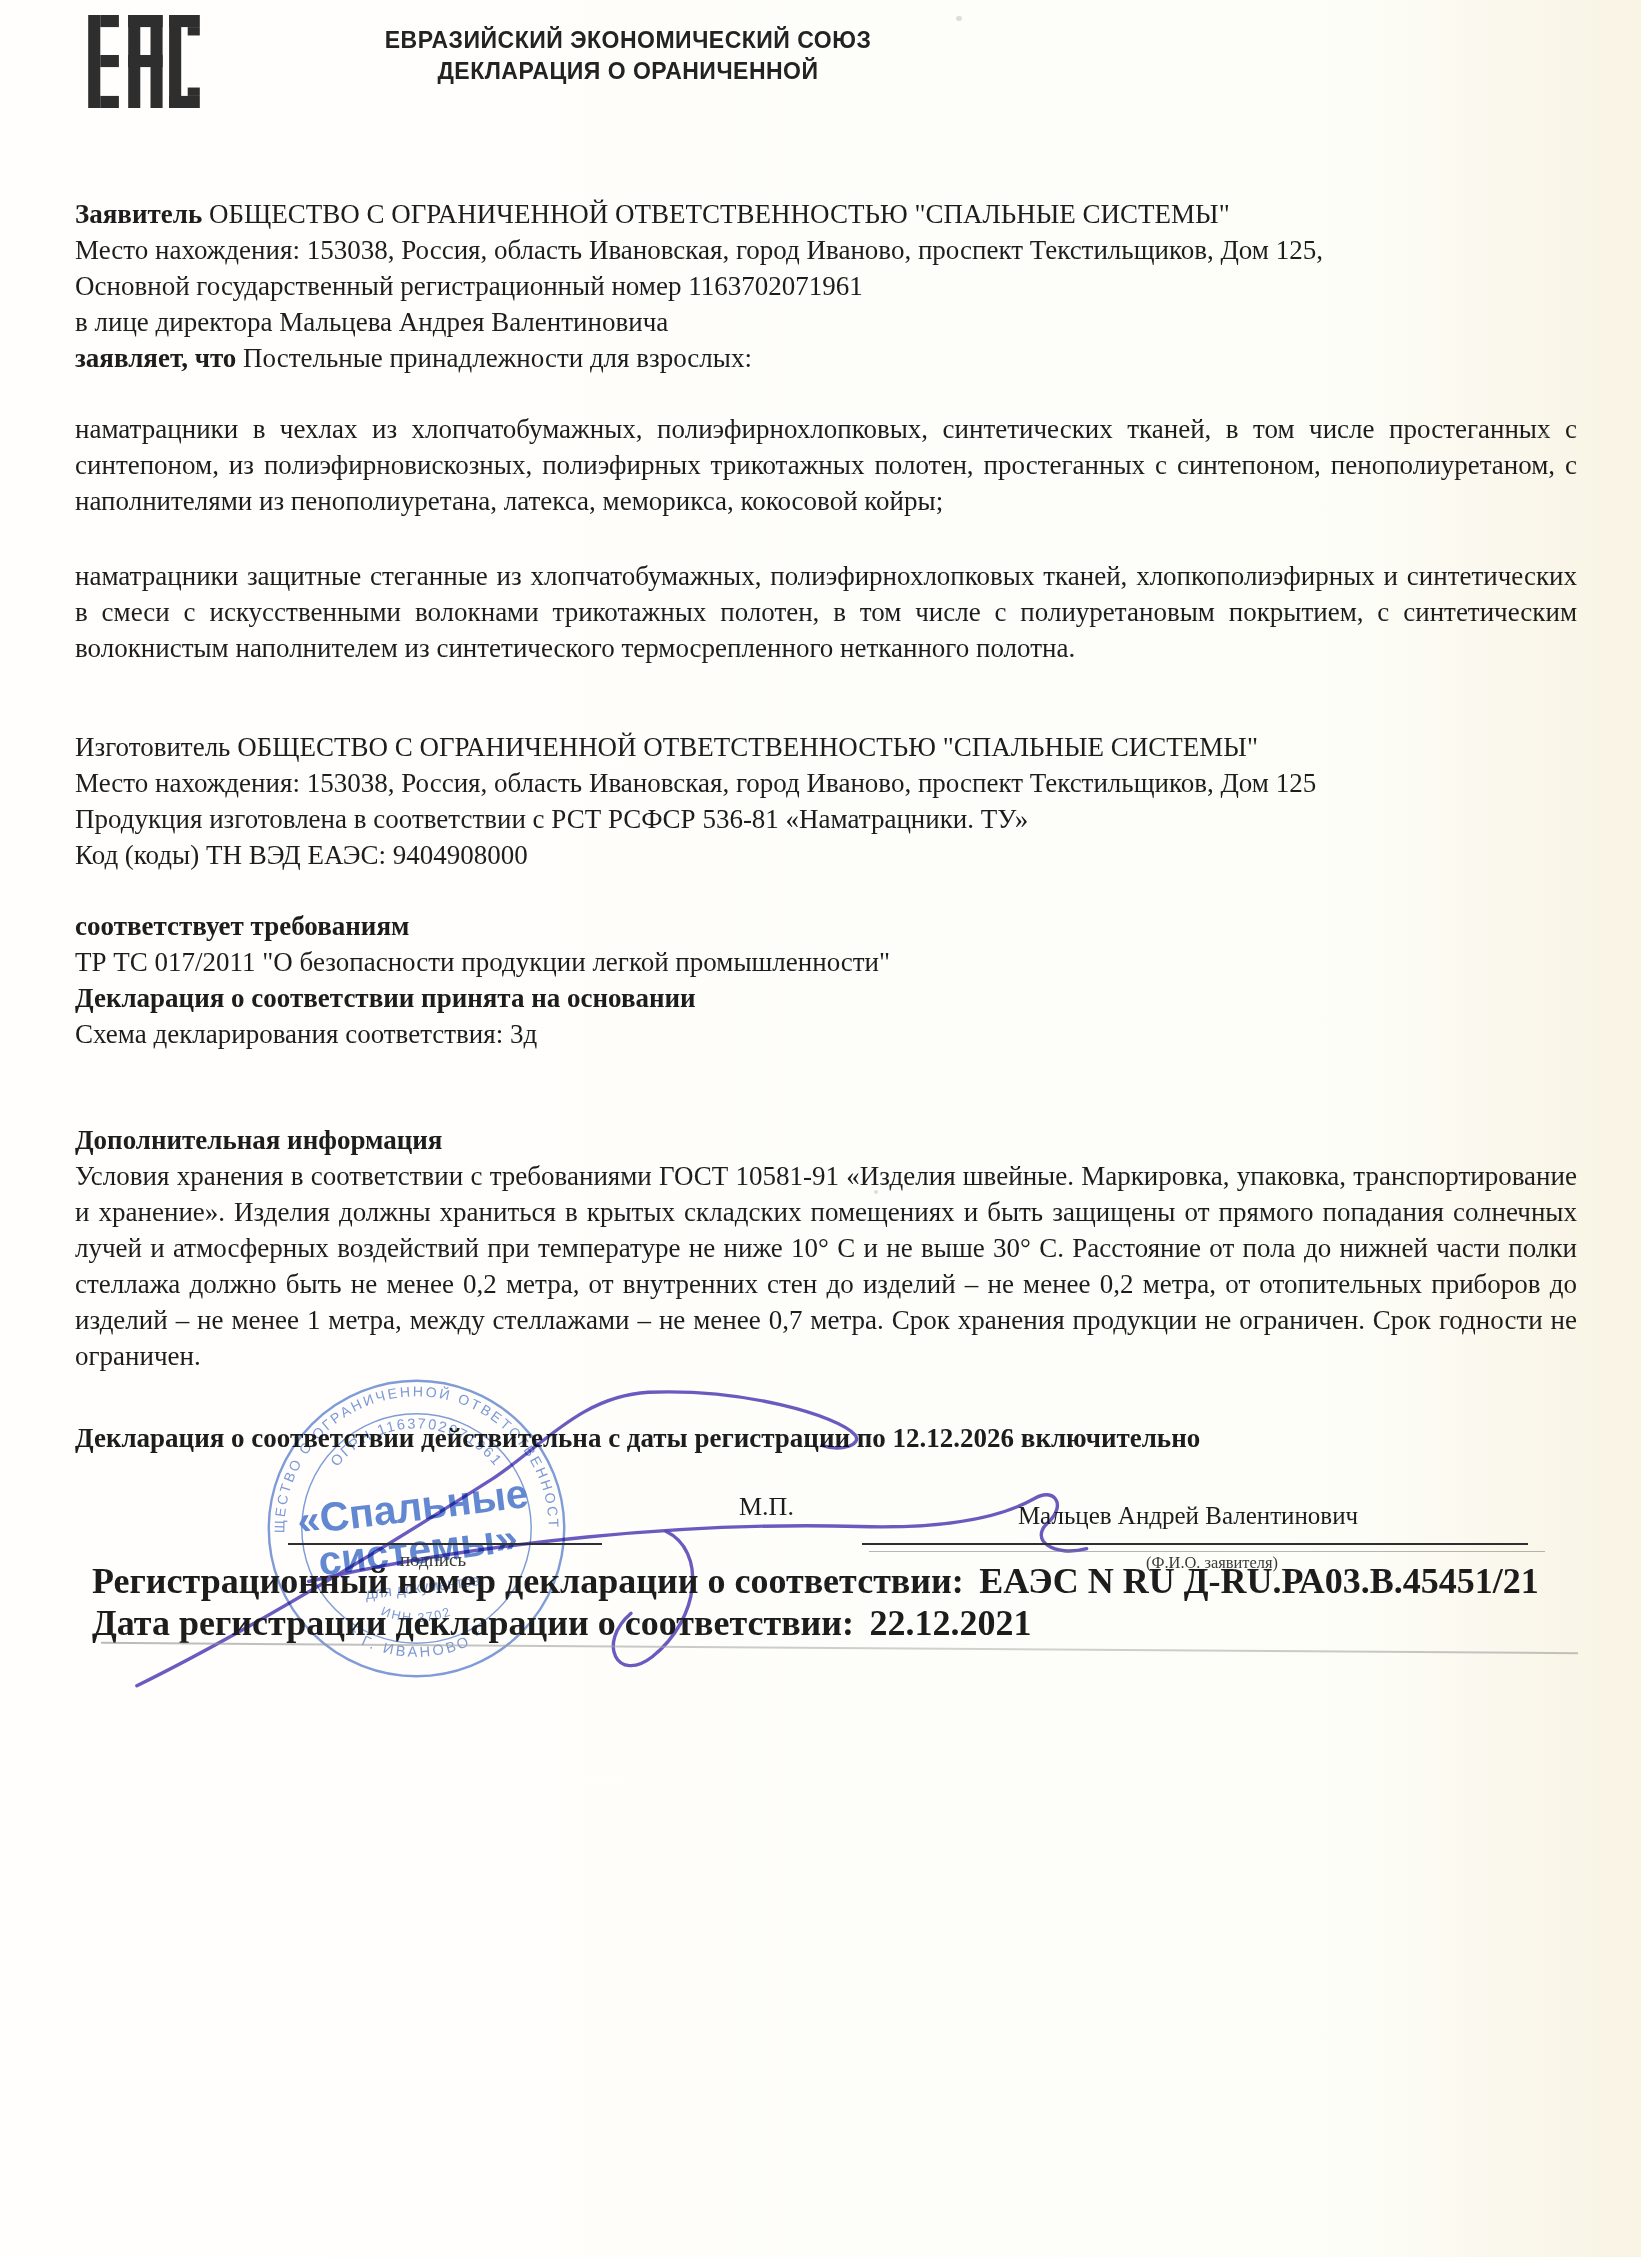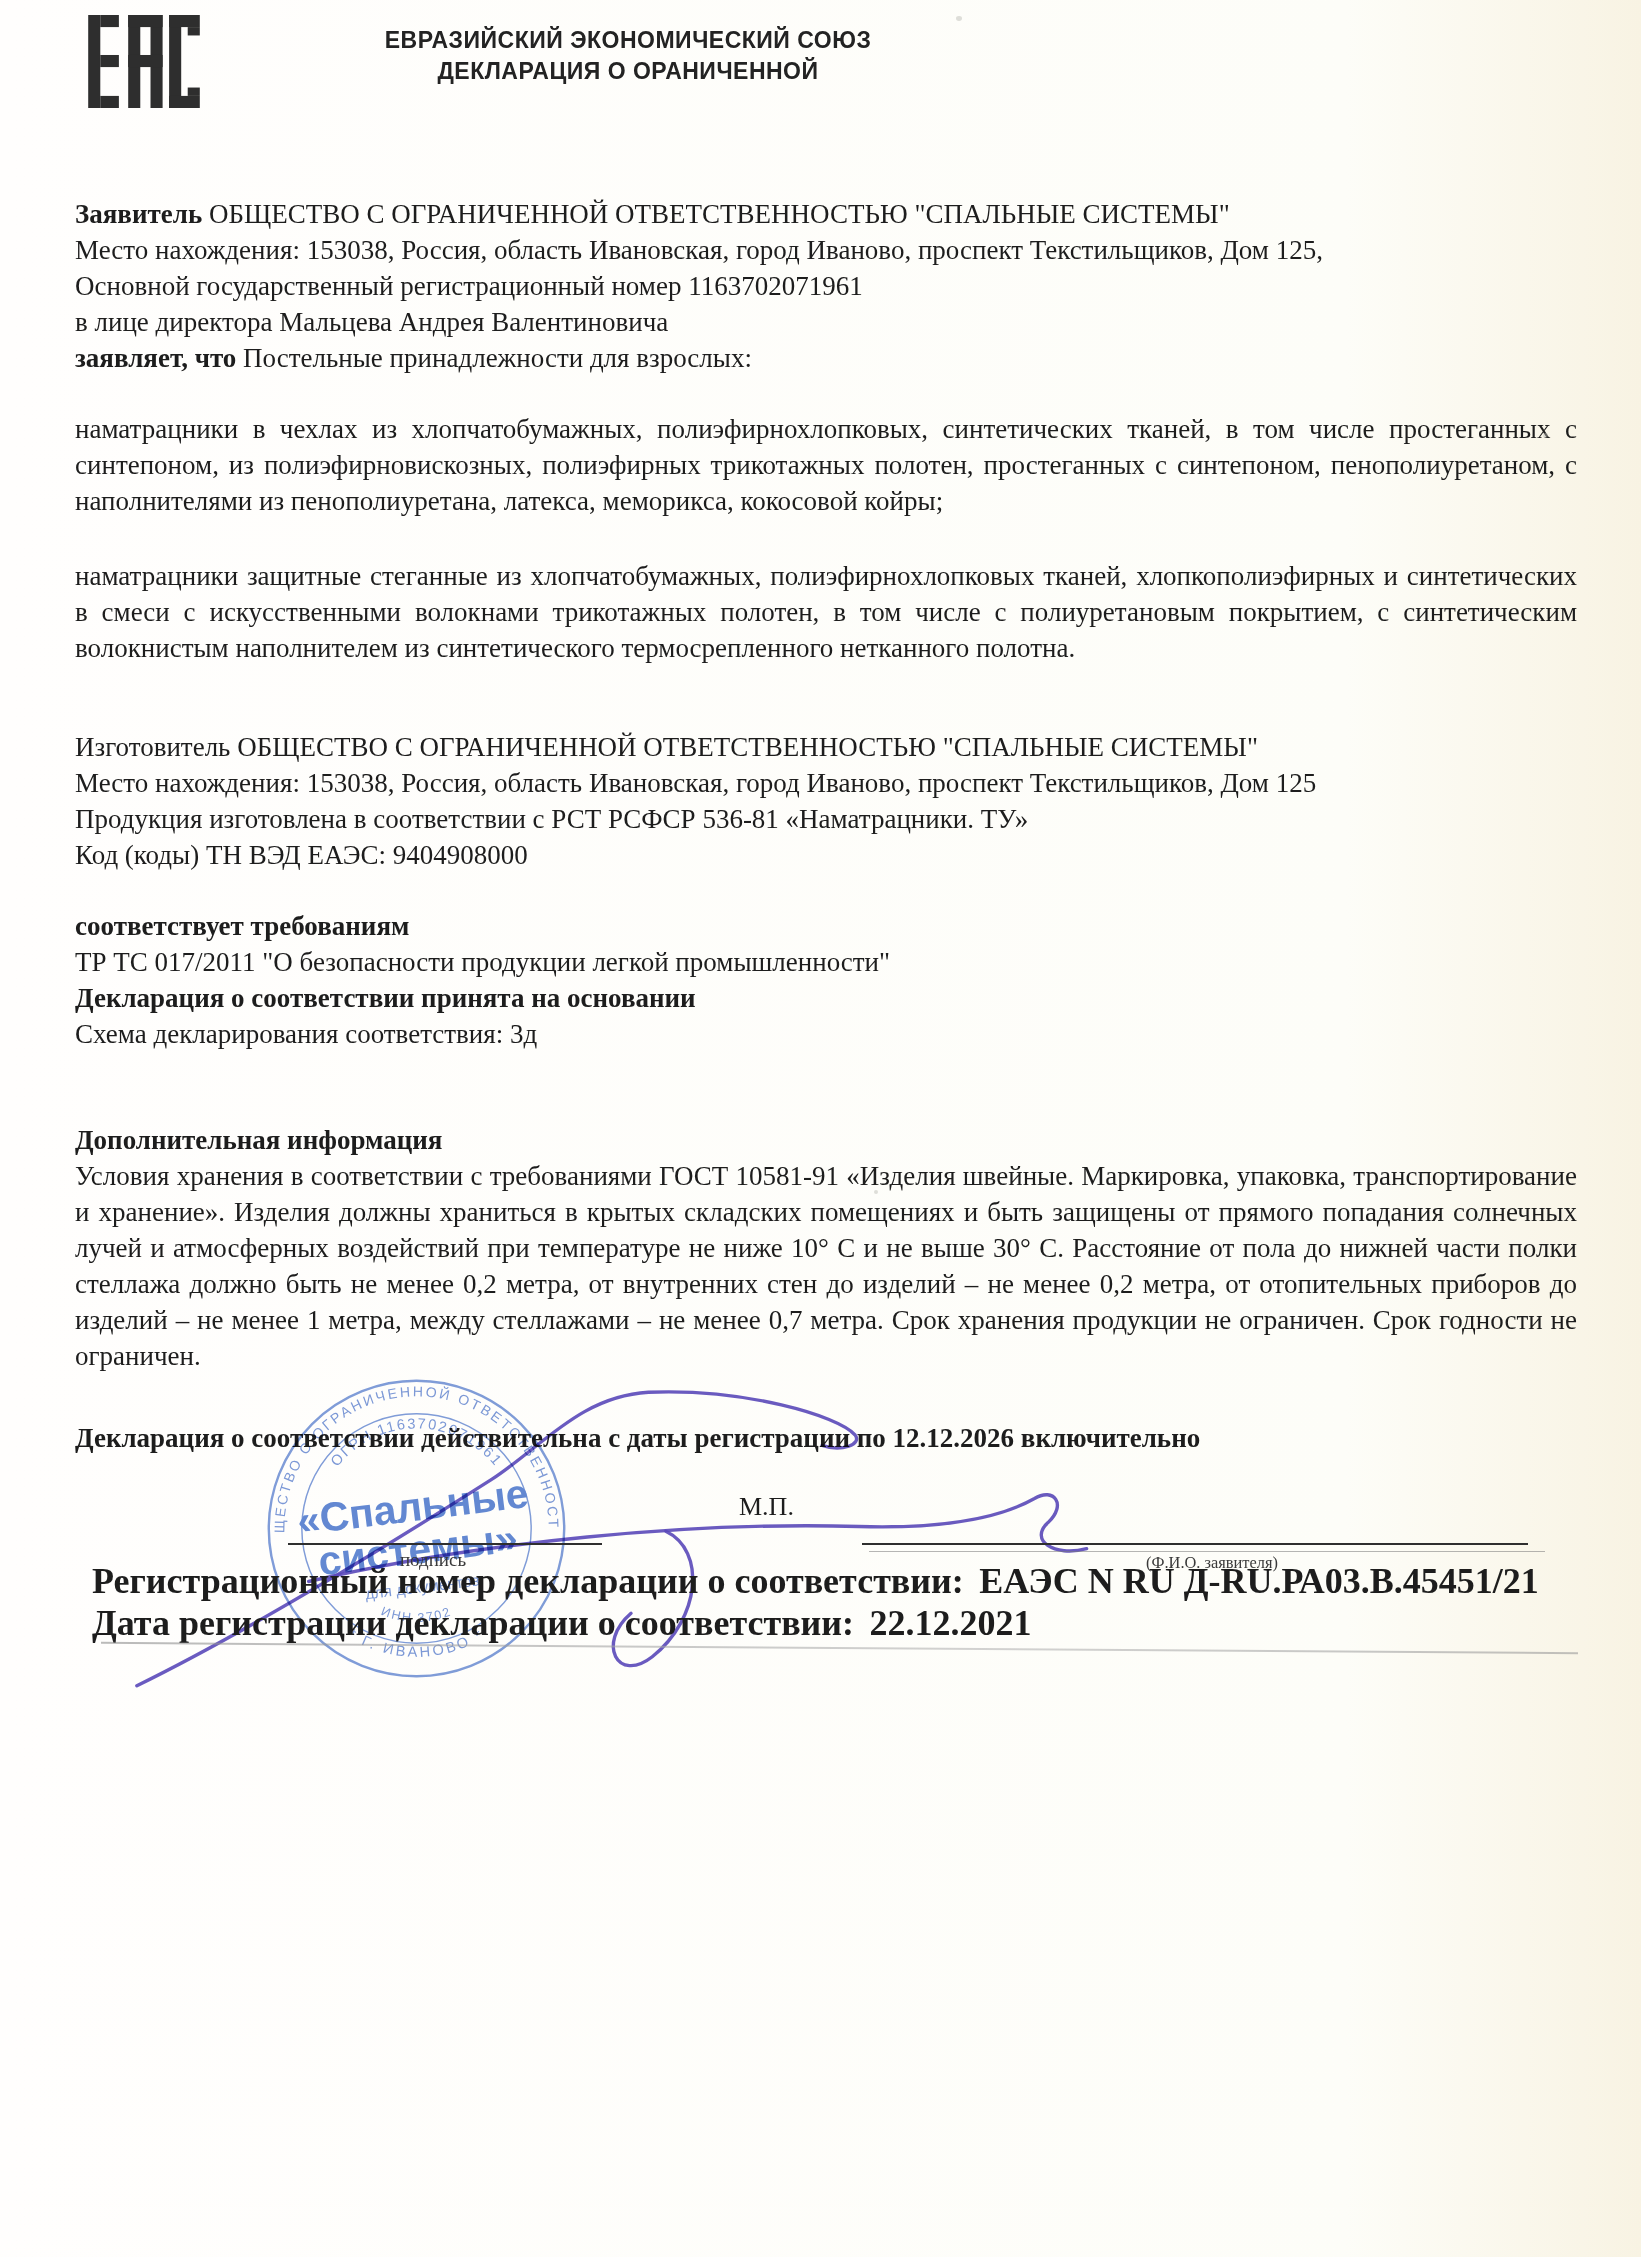--- a/index.html
+++ b/index.html
@@ -156,20 +156,21 @@
 
   <svg class="signature" viewBox="0 0 1150 380">
     <path d="M 62 356 C 180 298 320 212 430 142 C 482 108 522 56 592 52 C 692 48 788 76 806 96 C 814 106 792 114 772 107"></path>
     <path d="M 240 248 C 420 206 640 186 810 191 C 912 194 962 179 992 162 C 1012 150 1026 168 1006 187 C 986 205 1012 223 1046 214"></path>
     <path d="M 610 196 C 652 216 646 286 596 326 C 560 354 538 312 574 281"></path>
   </svg>
 
   <div class="mp">М.П.</div>
   <div class="sign-line"></div>
   <div class="sign-caption">подпись</div>
+  <div class="fio-name">Мальцев Андрей Валентинович</div>
   <div class="fio-line"></div>
   <div class="fio-line2"></div>
   <div class="fio-caption">(Ф.И.О. заявителя)</div>
 
   <div class="reg-row reg-number">
     <span>Регистрационный номер декларации о соответствии:</span><span class="val">ЕАЭС N RU Д-RU.РА03.В.45451/21</span>
   </div>
   <div class="reg-row reg-date">
     <span>Дата регистрации декларации о соответствии:</span><span class="val">22.12.2021</span>
   </div>

